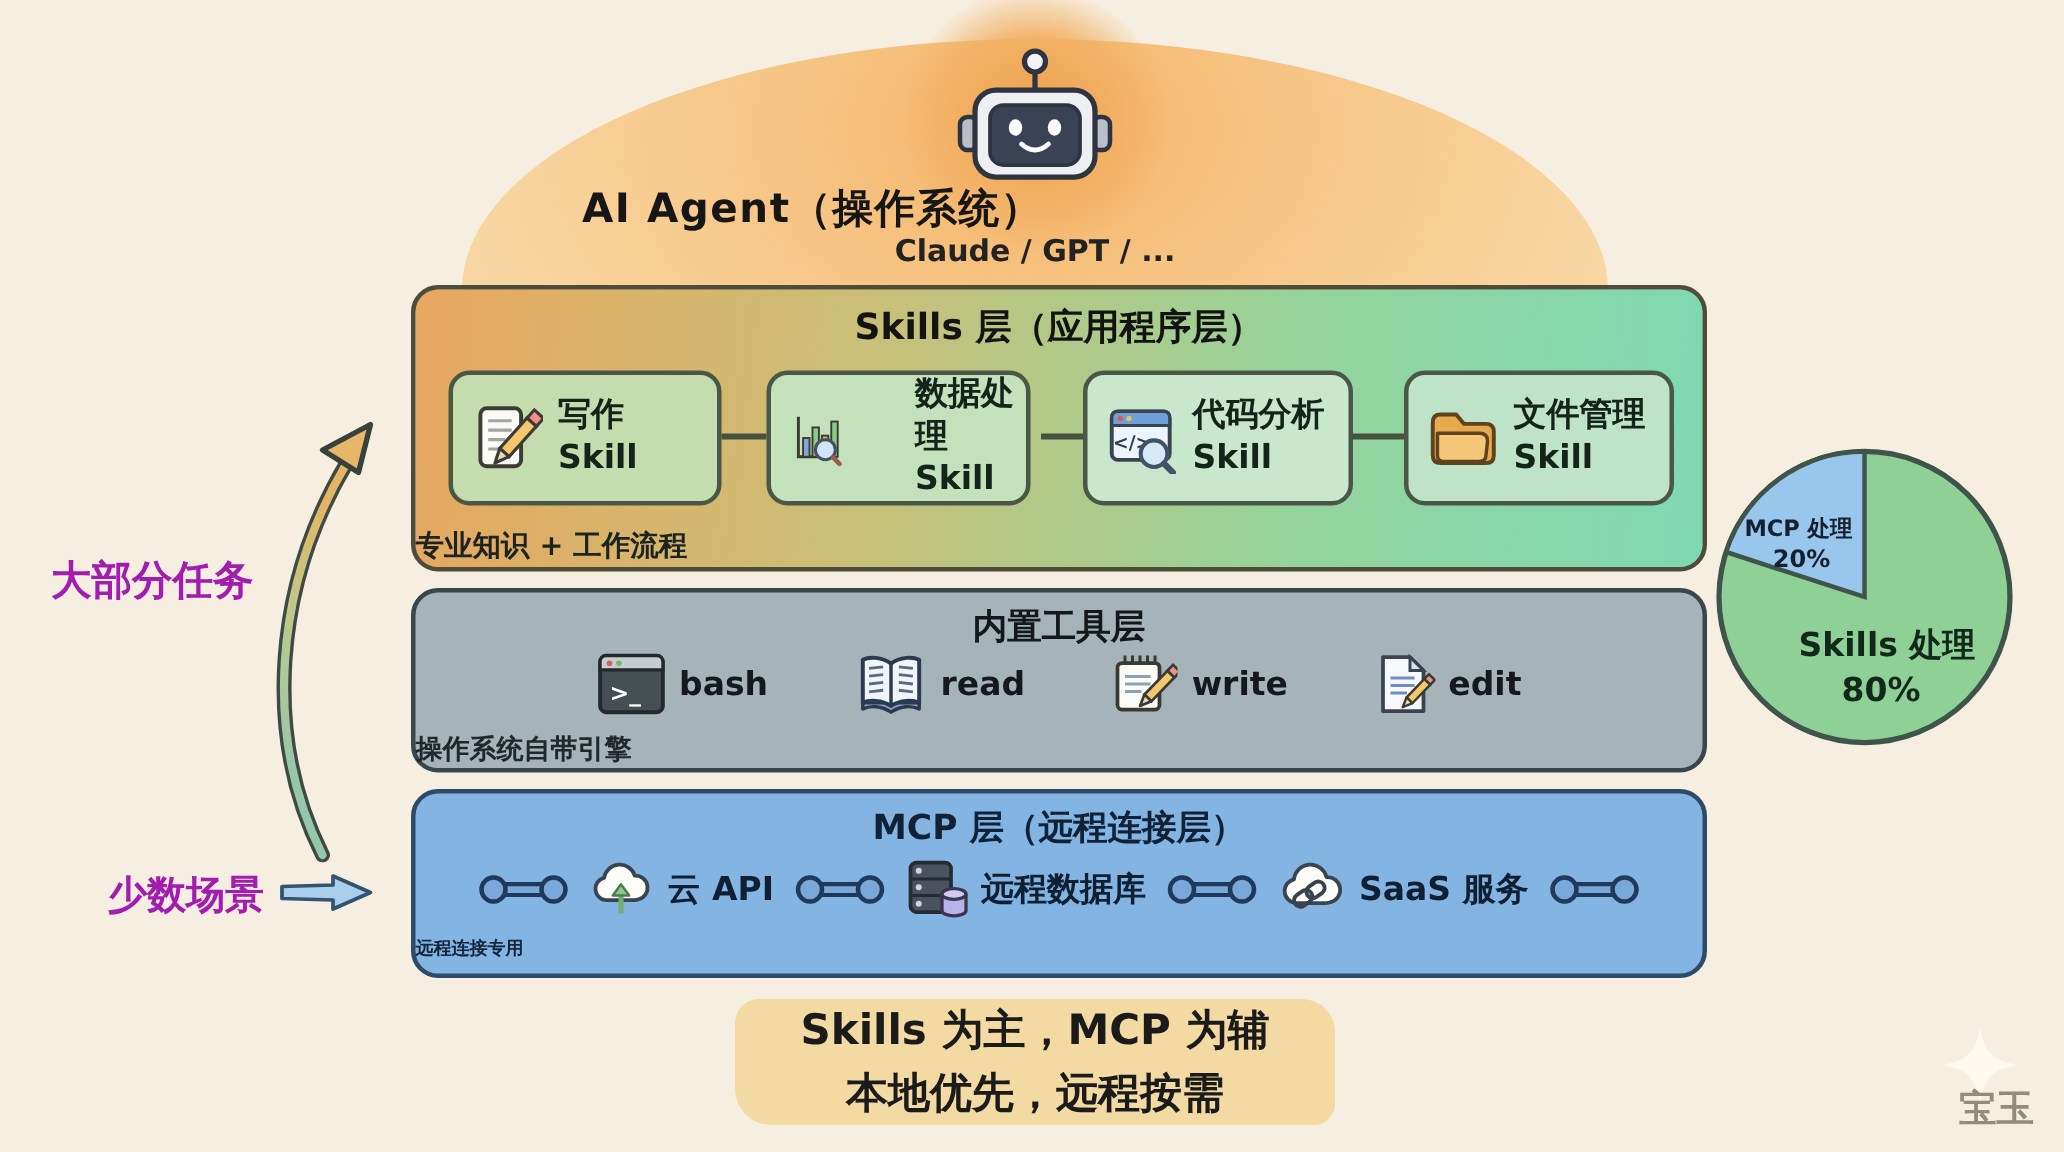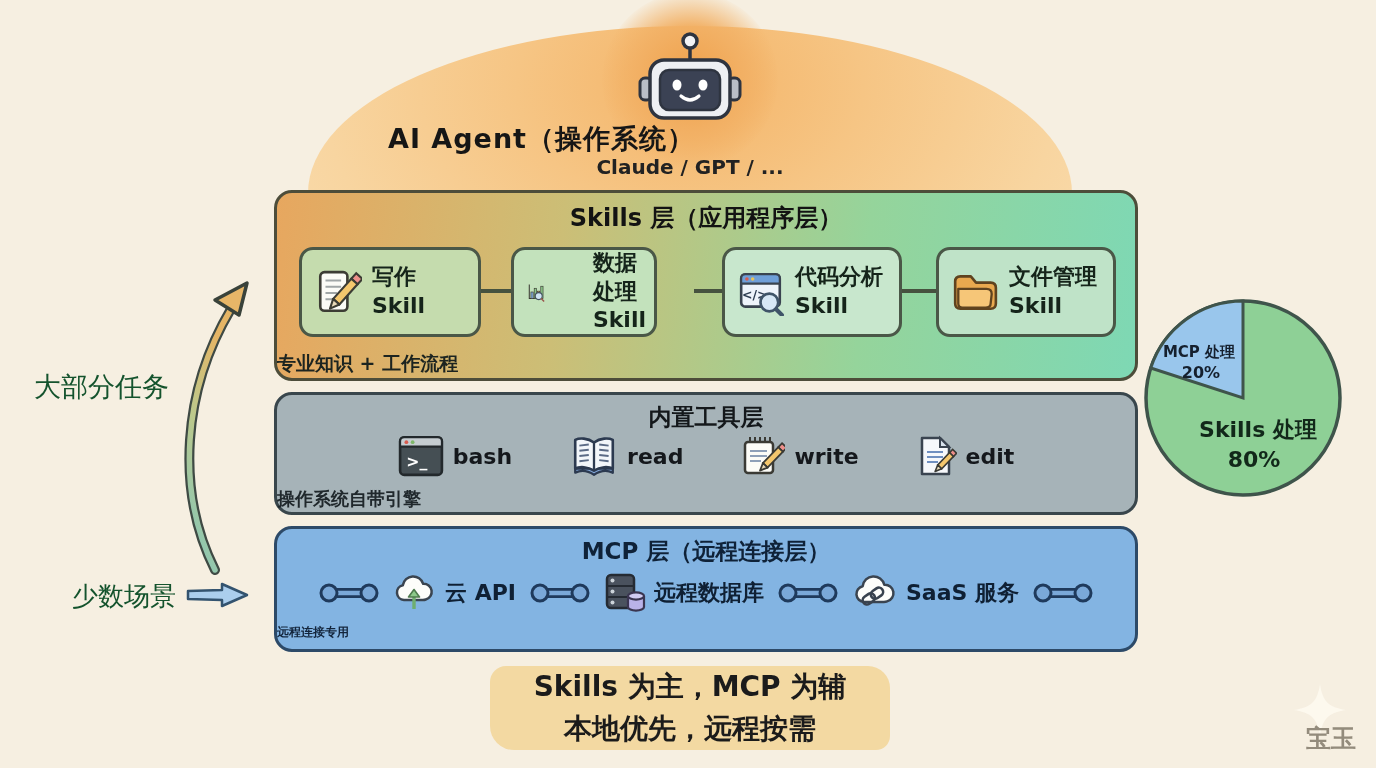--- a/index.html
+++ b/index.html
@@ -46,21 +46,21 @@
 
   .mcp { top:526px; height:126px; border:3px solid #2d4a68; }
   .mcp .layer-title { top:7px; font-size:23px; color:#0f2238; }
   .mcp .layer-caption { top:95px; font-size:12px; color:#13253c; }
   .services-row { position:absolute; top:44px; left:0; width:100%;
     display:flex; justify-content:center; align-items:center; gap:12px; }
   .service { display:flex; align-items:center; gap:8px; }
   .service-label { font-size:22px; font-weight:700; color:#0f2034; }
 
   
-  .note { font-weight:400; color:#14532d; }
+  .note { font-weight:700; color:#a21caf; }
   .most-tasks { left:34px; top:369px; font-size:27px; }
   .few-scenarios { left:72px; top:579px; font-size:26px; }
 
   
   .banner { left:490px; top:666px; width:400px; height:84px; border-radius:16px 22px 14px 24px;
     display:flex; flex-direction:column; justify-content:center; text-align:center; gap:4px; }
   .banner div { font-size:28px; font-weight:700; color:#1b1b1b; }
 
   .watermark { left:1306px; top:722px; font-size:25px; color:#938b7c; font-weight:600; }
 
@@ -102,21 +102,21 @@
           <path d="M25.5 35 L29.5 44 L33.5 35 Z" fill="#e8d9b8" stroke="#3c3c34" stroke-width="2" stroke-linejoin="round"></path>
         </g>
       </svg>
       <div class="card-label">
         <div>写作</div>
         <div>Skill</div>
       </div>
     </div>
     <div class="card-connector" style="left:204px; width:30px;"></div>
 
-    <div class="card" style="left:234px; width:146px; background:#c3e2bc;gap:48px;">
+    <div class="card" style="left:234px; width:176px; background:#c3e2bc;gap:48px;">
       <svg width="48" height="48" viewBox="0 0 46 46">
         <path d="M8 5 V39 H41" fill="none" stroke="#3a3a32" stroke-width="2.5"></path>
         <rect x="12" y="23" width="5.5" height="16" fill="#7fa8d8" stroke="#3a3a32" stroke-width="1.6"></rect>
         <rect x="20" y="14" width="5.5" height="25" fill="#8cc98a" stroke="#3a3a32" stroke-width="1.6"></rect>
         <rect x="28" y="21" width="5.5" height="18" fill="#eda75f" stroke="#3a3a32" stroke-width="1.6"></rect>
         <rect x="36" y="9" width="5.5" height="30" fill="#8cc98a" stroke="#3a3a32" stroke-width="1.6"></rect>
         <circle cx="31" cy="33" r="8.5" fill="#cfe4f4" stroke="#43525e" stroke-width="2.6"></circle>
         <line x1="37.5" y1="39.5" x2="43" y2="45" stroke="#9b5a50" stroke-width="4" stroke-linecap="round"></line>
       </svg>
       <div class="card-label">

